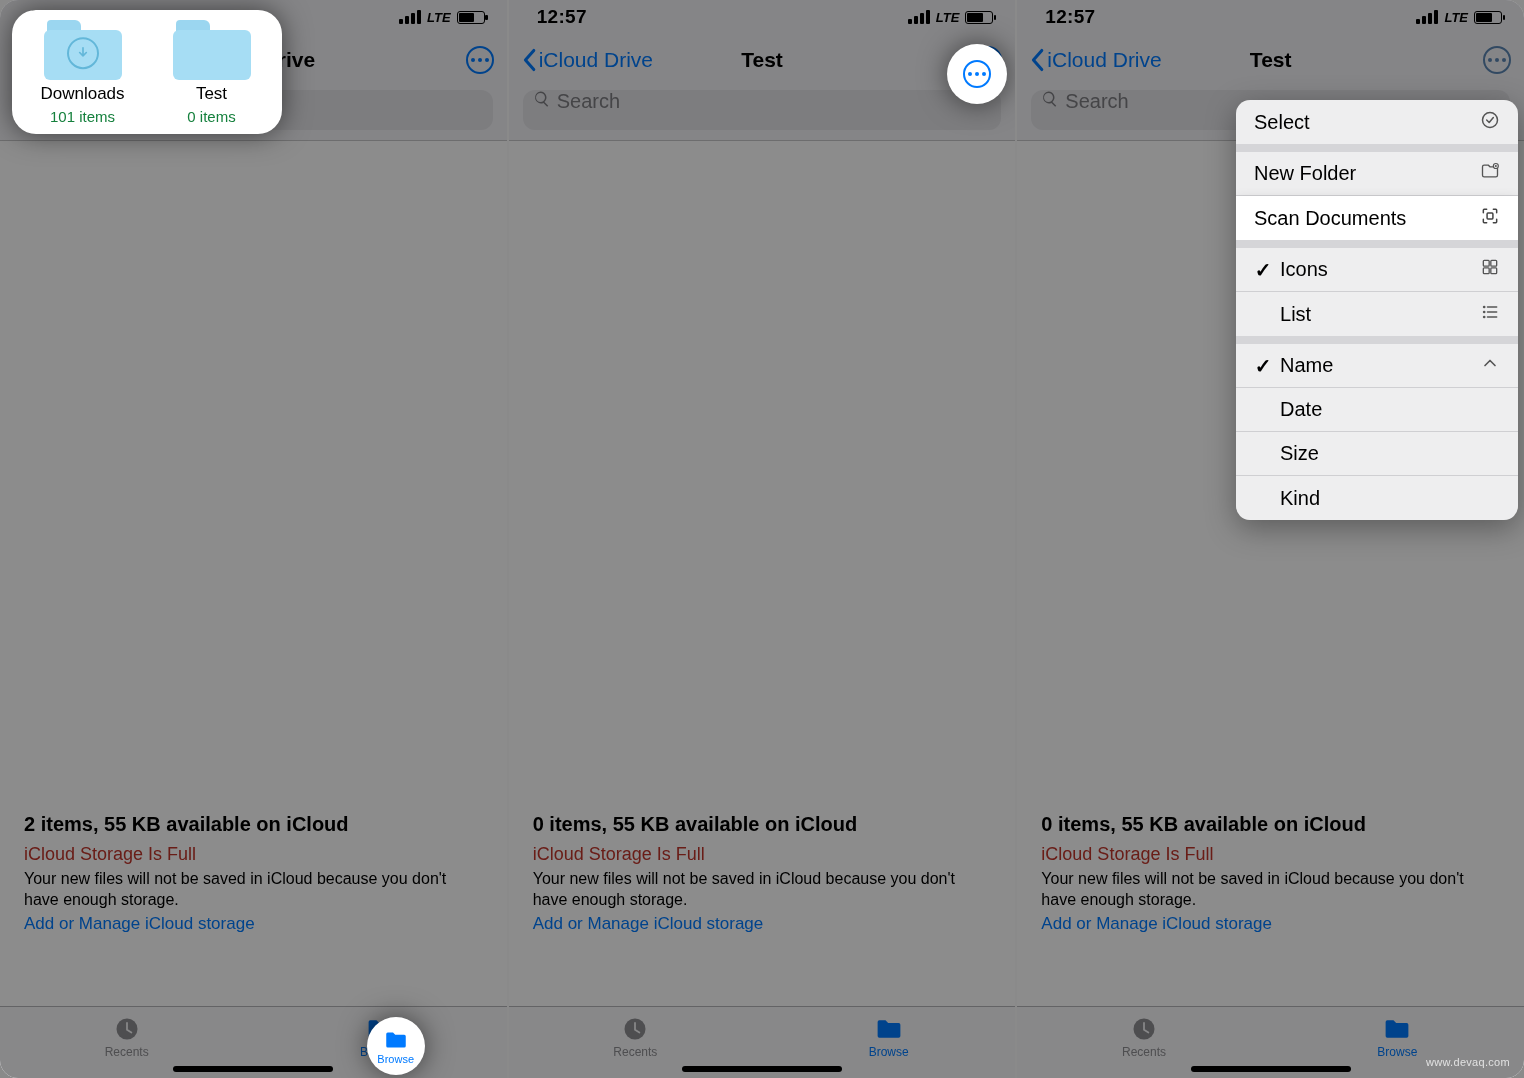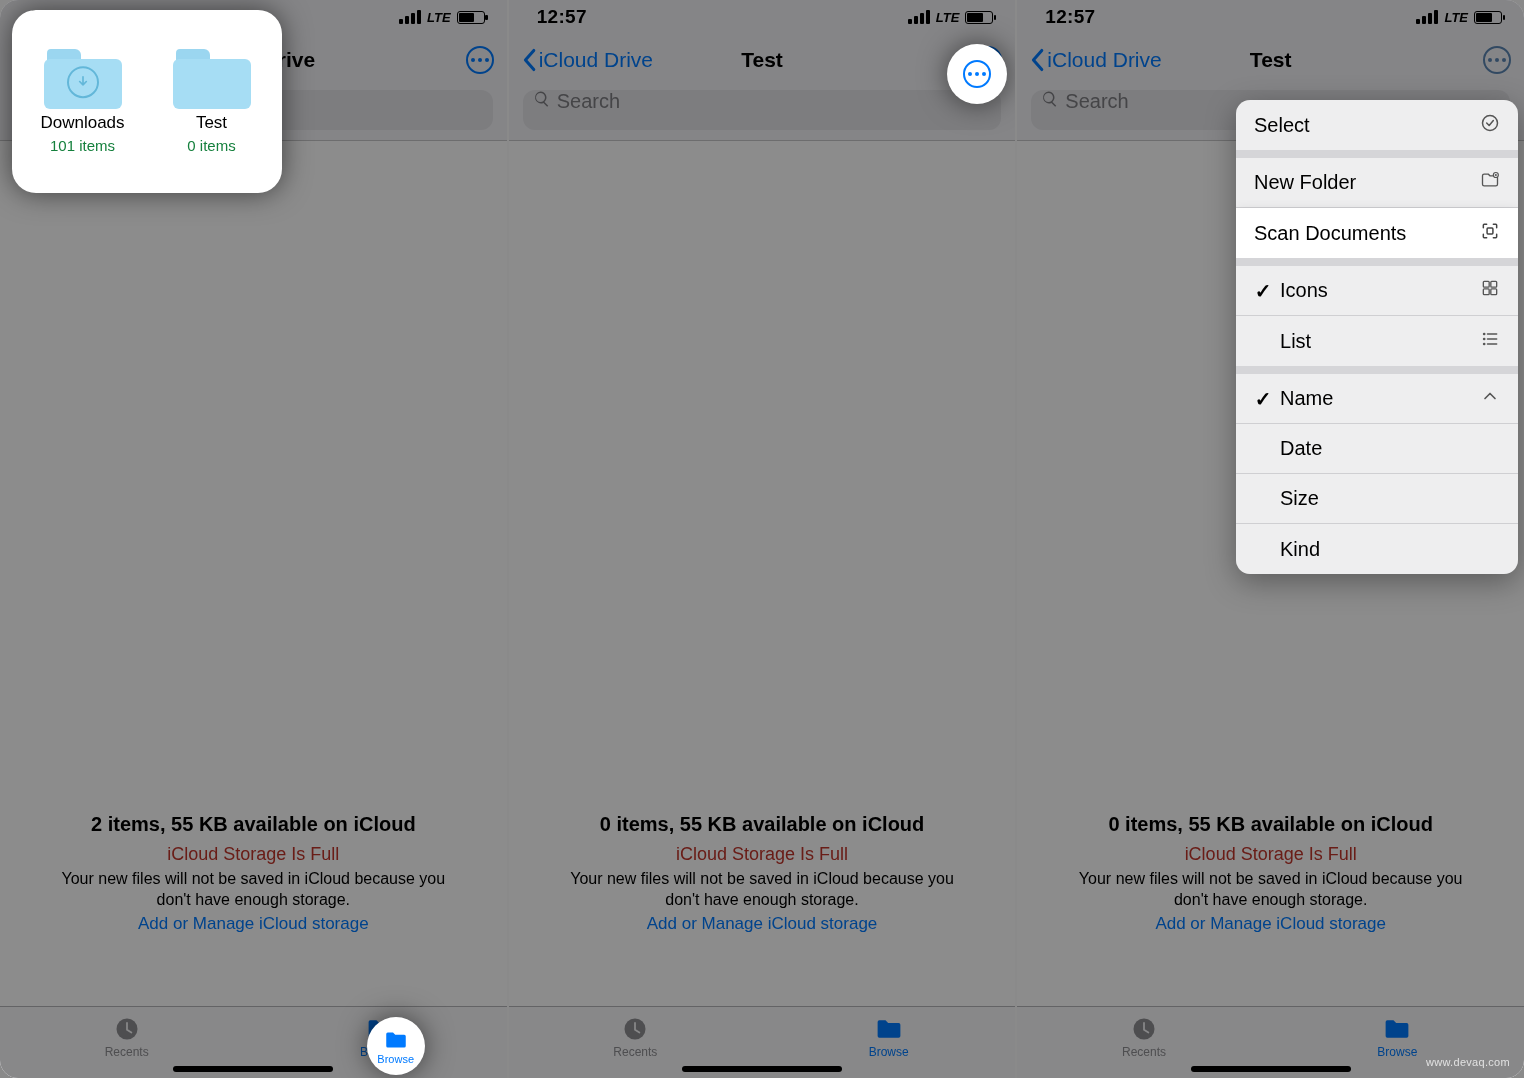--- a/index.html
+++ b/index.html
@@ -82,21 +82,21 @@
     gap:6px;
   }
   .search svg { width:18px; height:18px; fill:#7e7e82; }
 
   
   .content { flex:1; background:#fff; position:relative; border-top:0.5px solid #c6c6c8; }
 
   
   .folder-card {
     position:absolute; top:10px; left:12px;
-    width:270px; height:183px;
+    width:270px; height:124px;
     background:#fff; border-radius:24px;
     box-shadow:0 0 28px rgba(0,0,0,0.55);
     z-index:10;
     display:flex; justify-content:space-around; align-items:center;
     padding:10px 6px;
   }
   .folder-item { display:flex; flex-direction:column; align-items:center; gap:4px; width:120px; }
   .folder-icon { width:78px; height:60px; position:relative; }
   .folder-back { position:absolute; top:0; left:3px; width:34px; height:14px; background:#9bd6f0; border-radius:4px 6px 0 0; }
   .folder-front { position:absolute; bottom:0; left:0; right:0; height:50px; background:#a6ddf4; border-radius:6px; }
@@ -105,21 +105,21 @@
     width:32px; height:32px; border:2.5px solid #63b7d9; border-radius:50%;
     display:flex; align-items:center; justify-content:center;
   }
   .dl-circle svg { width:16px; height:16px; stroke:#63b7d9; }
   .folder-name { font-size:17px; color:#000; }
   .folder-sub { font-size:15px; color:#15803d; }
 
   
   .footer-info {
     position:absolute; left:0; right:0; bottom:70px;
-    text-align:center; padding:0 44px;
+    text-align:left; padding:0 24px;
     line-height:1.35;
   }
   .footer-info .line1 { font-size:20px; font-weight:600; color:#000; margin-bottom:4px; }
   .footer-info .line2 { font-size:18px; color:#c0352b; margin-bottom:2px; }
   .footer-info .line3 { font-size:16px; color:#000; }
   .footer-info .line4 { font-size:17px; color:#007aff; margin-top:2px; }
 
   
   .tabbar {
     height:72px;
@@ -156,21 +156,21 @@
     top:100px; right:6px;
     width:282px;
     z-index:20;
     border-radius:14px;
     overflow:hidden;
     box-shadow:0 8px 30px rgba(0,0,0,0.35);
     font-size:20px;
   }
   .menu-group { background:#eeeeef; }
   .menu-item {
-    height:50px;
+    height:44px;
     display:flex; align-items:center; justify-content:space-between;
     padding:0 18px;
     border-bottom:0.5px solid #cfcfd2;
     color:#000;
   }
   .menu-item:last-child { border-bottom:none; }
   .group-gap { height:8px; background:#d5d5d8; }
   .menu-item.highlight { background:#ffffff; box-shadow:0 3px 12px rgba(0,0,0,0.12); }
   .menu-item .ico { color:#555; }
   .menu-item svg { width:20px; height:20px; }

